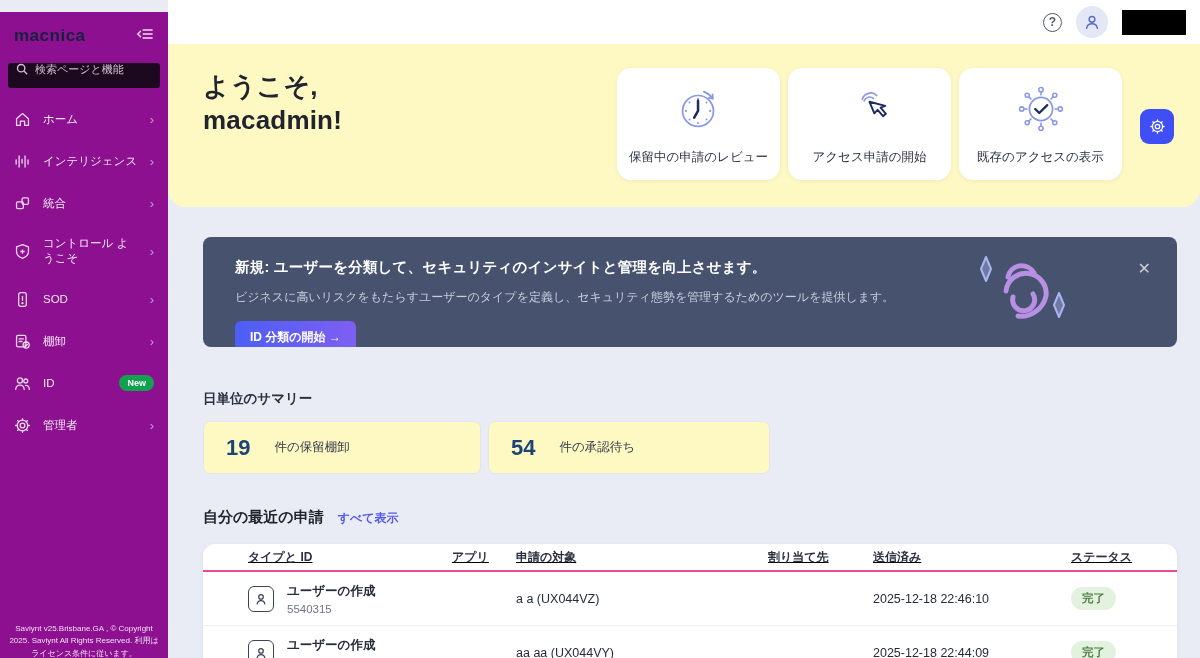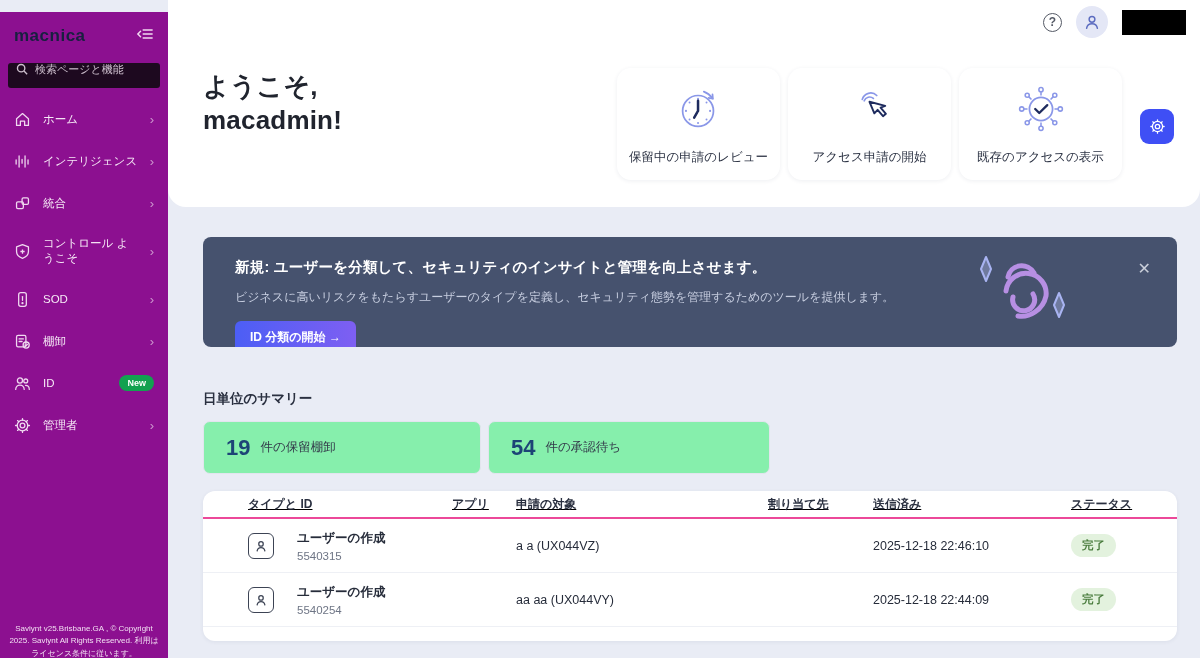--- a/index.html
+++ b/index.html
@@ -35,21 +35,21 @@
   .main { margin-left:168px; width:1032px; height:658px; }
   .topbar { height:44px; background:#ffffff; display:flex; align-items:center;
     justify-content:flex-end; gap:14px; padding-right:14px; }
   .help-btn { width:19px; height:19px; border:1.4px solid #555a66; border-radius:50%;
     color:#555a66; font-size:12px; font-weight:bold; display:flex; align-items:center;
     justify-content:center; background:#fff; cursor:pointer; }
   .avatar { width:32px; height:32px; border-radius:50%; background:#e4e7f6;
     display:flex; align-items:center; justify-content:center; cursor:pointer; }
   .redacted { width:64px; height:25px; background:#000; }
 
-  .welcome { height:163px; background:#ffffff; border-radius:0 0 18px 18px;
+  .welcome { height:163px; background:#fef9c3; border-radius:0 0 18px 18px;
     position:relative; padding:26px 0 0 35px; }
   .welcome h1 { font-size:26px; line-height:1.3; color:#20242e; letter-spacing:.2px; }
   .hero-cards { position:absolute; top:24px; left:449px; display:flex; gap:8px; }
   .hero-card { width:163px; height:112px; background:#fff; border-radius:14px;
     box-shadow:0 1px 4px rgba(40,50,90,.08); display:flex; flex-direction:column;
     align-items:center; justify-content:flex-end; padding-bottom:14px; cursor:pointer; }
   .hero-card .hc-icon { flex:1; display:flex; align-items:center; justify-content:center; }
   .hero-card .hc-label { font-size:12.5px; color:#2c3344; }
   .gear-btn { position:absolute; top:65px; right:26px; width:34px; height:35px;
     background:#3f4ff5; border:none; border-radius:9px; cursor:pointer;
@@ -63,38 +63,38 @@
   .banner-sub { font-size:12px; color:#c7cee0; margin-top:12px; }
   .banner-cta { margin-top:15px; border:none; cursor:pointer; color:#fff;
     font-size:12px; font-weight:bold; padding:8px 15px; border-radius:6px;
     background:linear-gradient(90deg,#4c5ef5,#7e5ff2); font-family:inherit; }
   .banner-close { position:absolute; top:24px; right:26px; background:none; border:none;
     color:#c9ced9; font-size:16px; cursor:pointer; line-height:1; }
   .banner-art { position:absolute; top:8px; right:86px; }
 
   .sec-heading { margin-top:43px; font-size:13.5px; font-weight:bold; color:#2a3040; }
   .summary-cards { margin-top:13px; display:flex; gap:7px; }
-  .sum-card { height:53px; background:#86efac; border:1px solid #e2e5ee; border-radius:7px;
-    display:flex; align-items:center; gap:10px; padding-left:22px; cursor:pointer; }
+  .sum-card { height:53px; background:#fef9c3; border:1px solid #e2e5ee; border-radius:7px;
+    display:flex; align-items:center; gap:24px; padding-left:22px; cursor:pointer; }
   .sum-card.c1 { width:278px; } .sum-card.c2 { width:282px; }
   .sum-value { font-size:22px; font-weight:bold; color:#1d4476; }
   .sum-label { font-size:12.5px; color:#333a4a; }
 
   .req-head { margin-top:34px; display:flex; align-items:baseline; gap:14px; }
   .req-title { font-size:15px; font-weight:bold; color:#20242e; }
   .view-all { font-size:12px; color:#5659ea; font-weight:bold; text-decoration:none; }
 
   .table-card { margin-top:17px; width:974px; background:#fff; border-radius:12px;
     box-shadow:0 1px 4px rgba(40,50,90,.07); min-height:150px; }
   .tgrid { display:grid; grid-template-columns:204px 64px 252px 105px 198px 1fr;
     align-items:center; padding:0 20px 0 45px; }
   .thead { height:28px; border-bottom:2px solid #ec4899;text-decoration:underline; }
   .thead .th { font-size:12px; font-weight:bold; color:#2a3040; }
   .trow { height:54px; border-bottom:1px solid #eef0f5; cursor:pointer; }
-  .type-cell { display:flex; align-items:center; gap:23px; }
+  .type-cell { display:flex; align-items:center; gap:13px; }
   .row-icon { width:26px; height:26px; border:1.6px solid #3c4354; border-radius:6px;
     display:flex; align-items:center; justify-content:center; }
   .type-title { font-size:12.5px; font-weight:bold; color:#262c3a; }
   .type-id { font-size:11.5px; color:#6e7585; margin-top:3px; }
   .cell-text { font-size:12.5px; color:#262c3a; }
   .chip { display:inline-block; background:#e3f2de; color:#4b7d3f; font-size:11.5px;
     font-weight:bold; padding:4px 11px; border-radius:12px; }
 </style>
 </head>
 <body>
@@ -314,20 +314,24 @@
       <div class="sum-card c1">
         <span class="sum-value">19</span>
         <span class="sum-label">件の保留棚卸</span>
       </div>
       <div class="sum-card c2">
         <span class="sum-value">54</span>
         <span class="sum-label">件の承認待ち</span>
       </div>
     </div>
 
+    <div class="req-head">
+      <span class="req-title">自分の最近の申請</span>
+      <a href="#" class="view-all">すべて表示</a>
+    </div>
 
     <div class="table-card">
       <div class="tgrid thead">
         <span class="th">タイプと ID</span>
         <span class="th">アプリ</span>
         <span class="th">申請の対象</span>
         <span class="th">割り当て先</span>
         <span class="th">送信済み</span>
         <span class="th">ステータス</span>
       </div>

